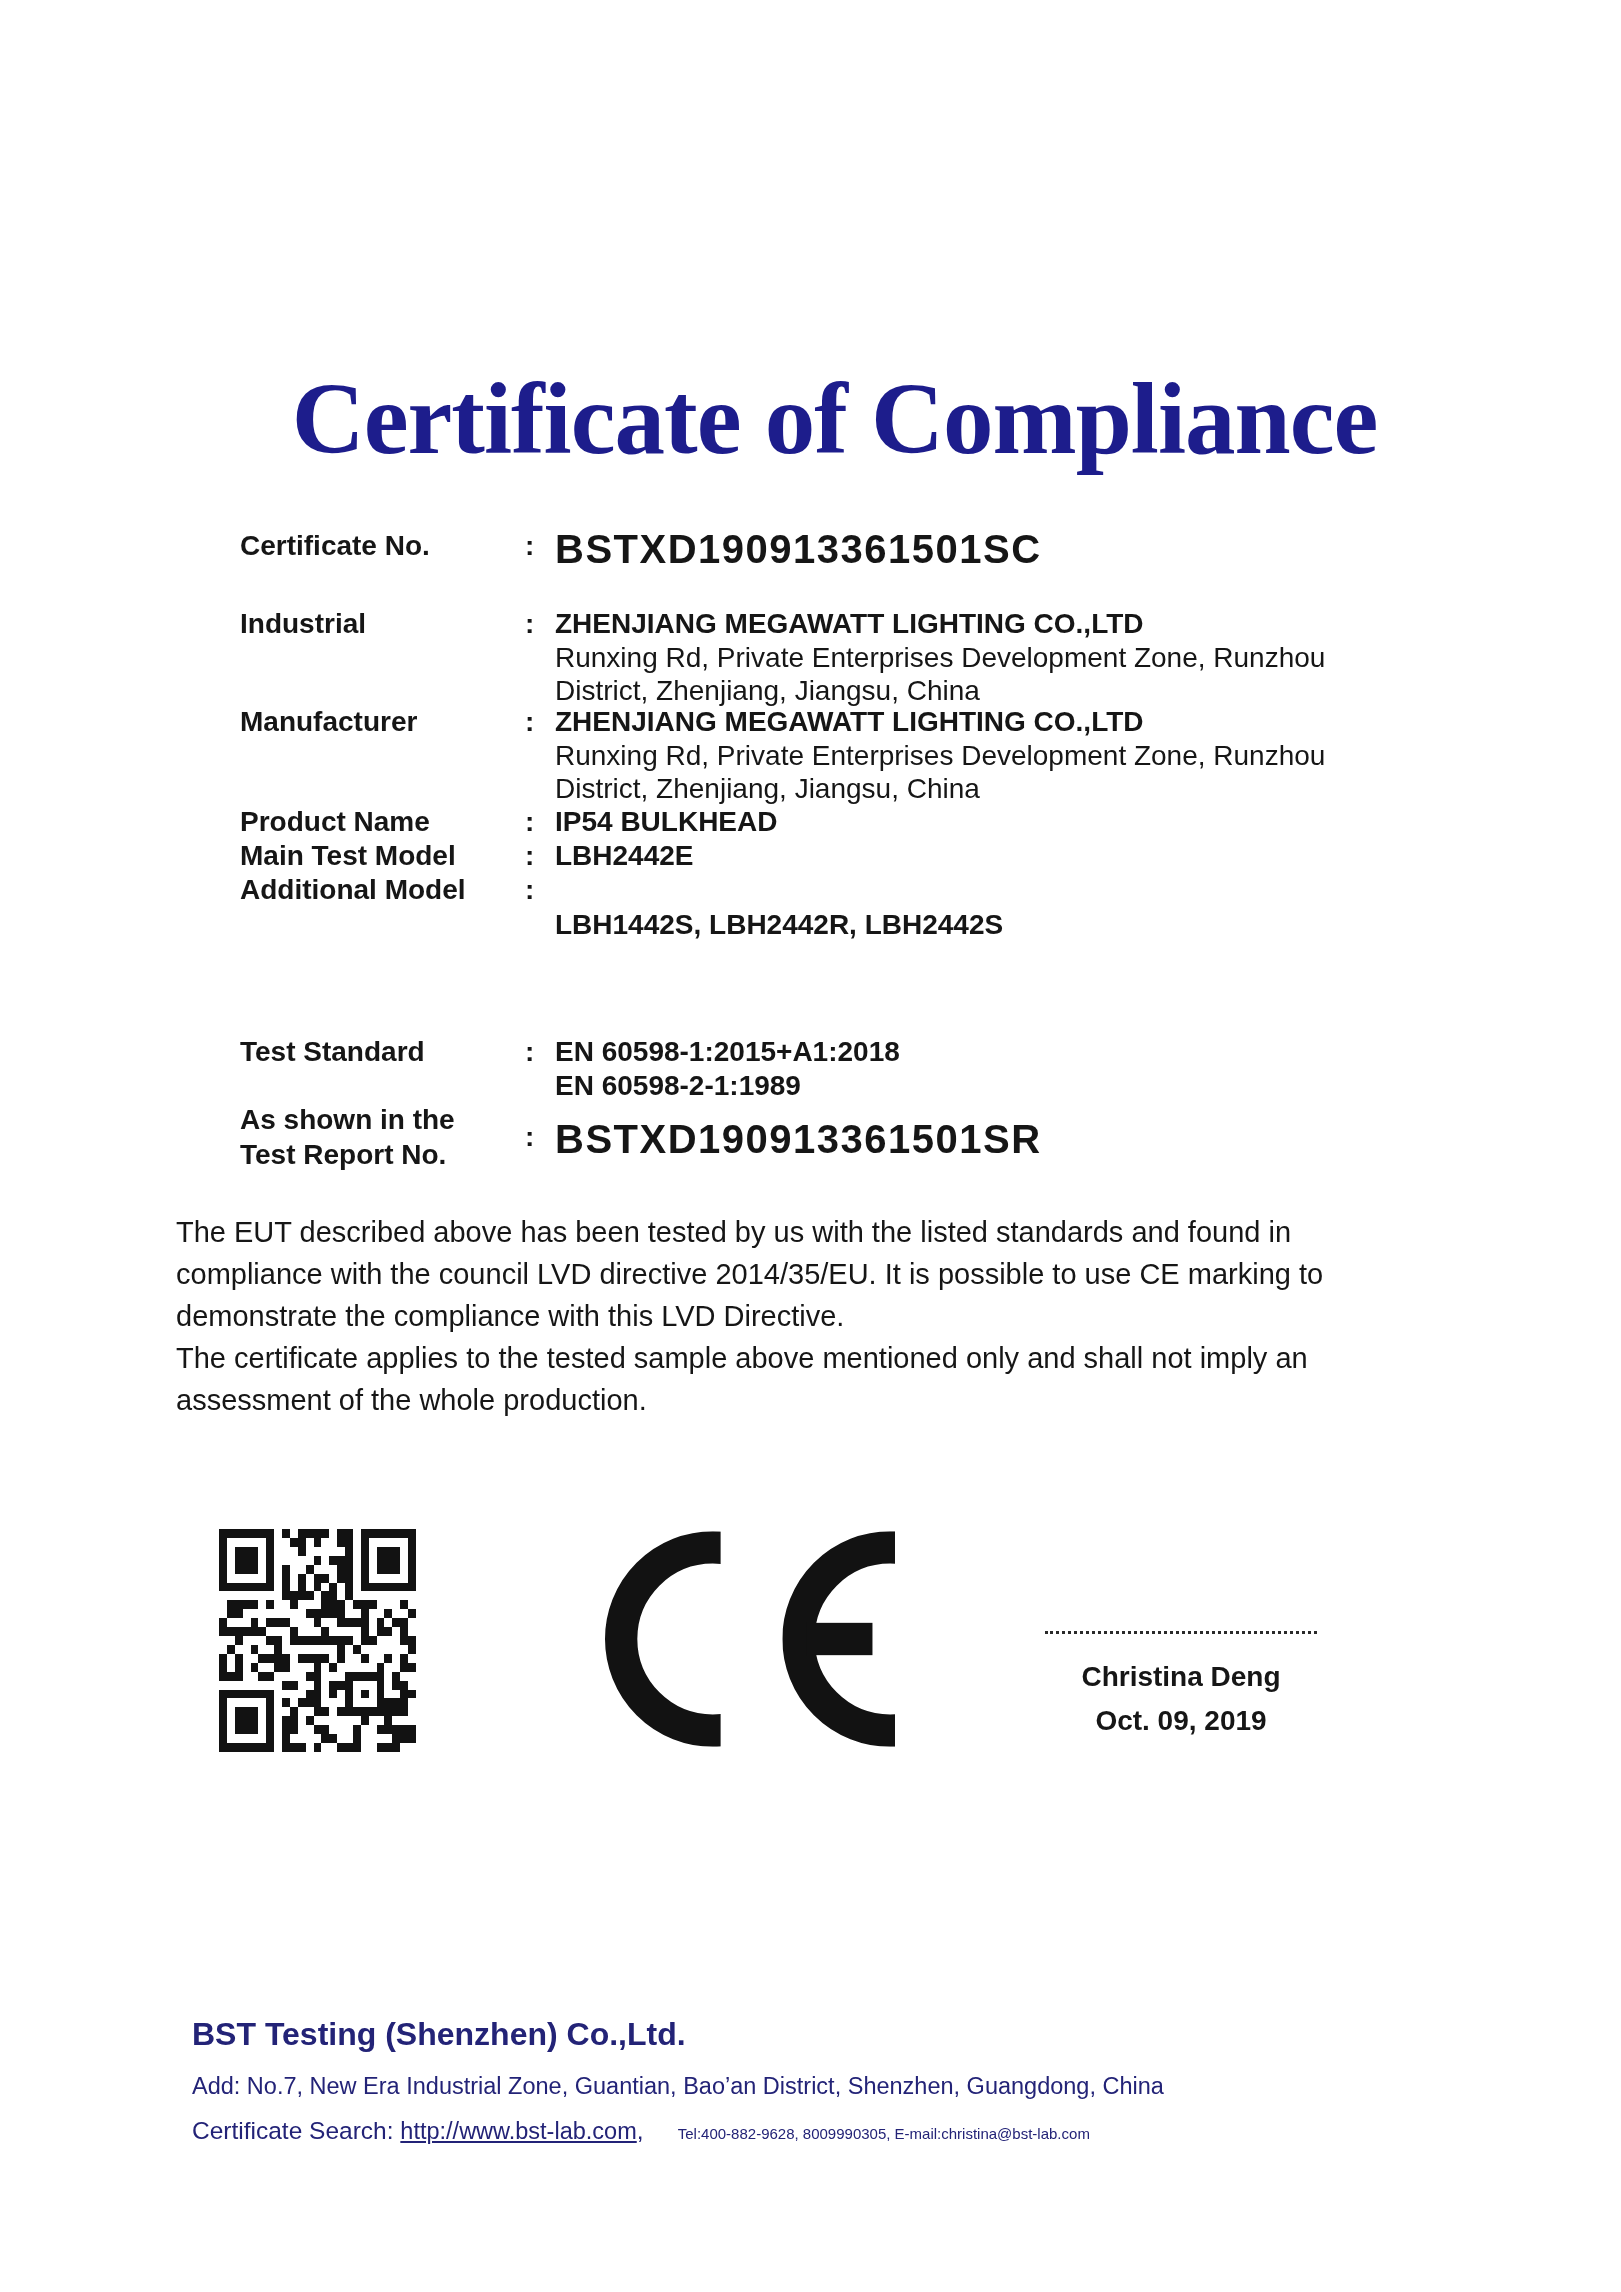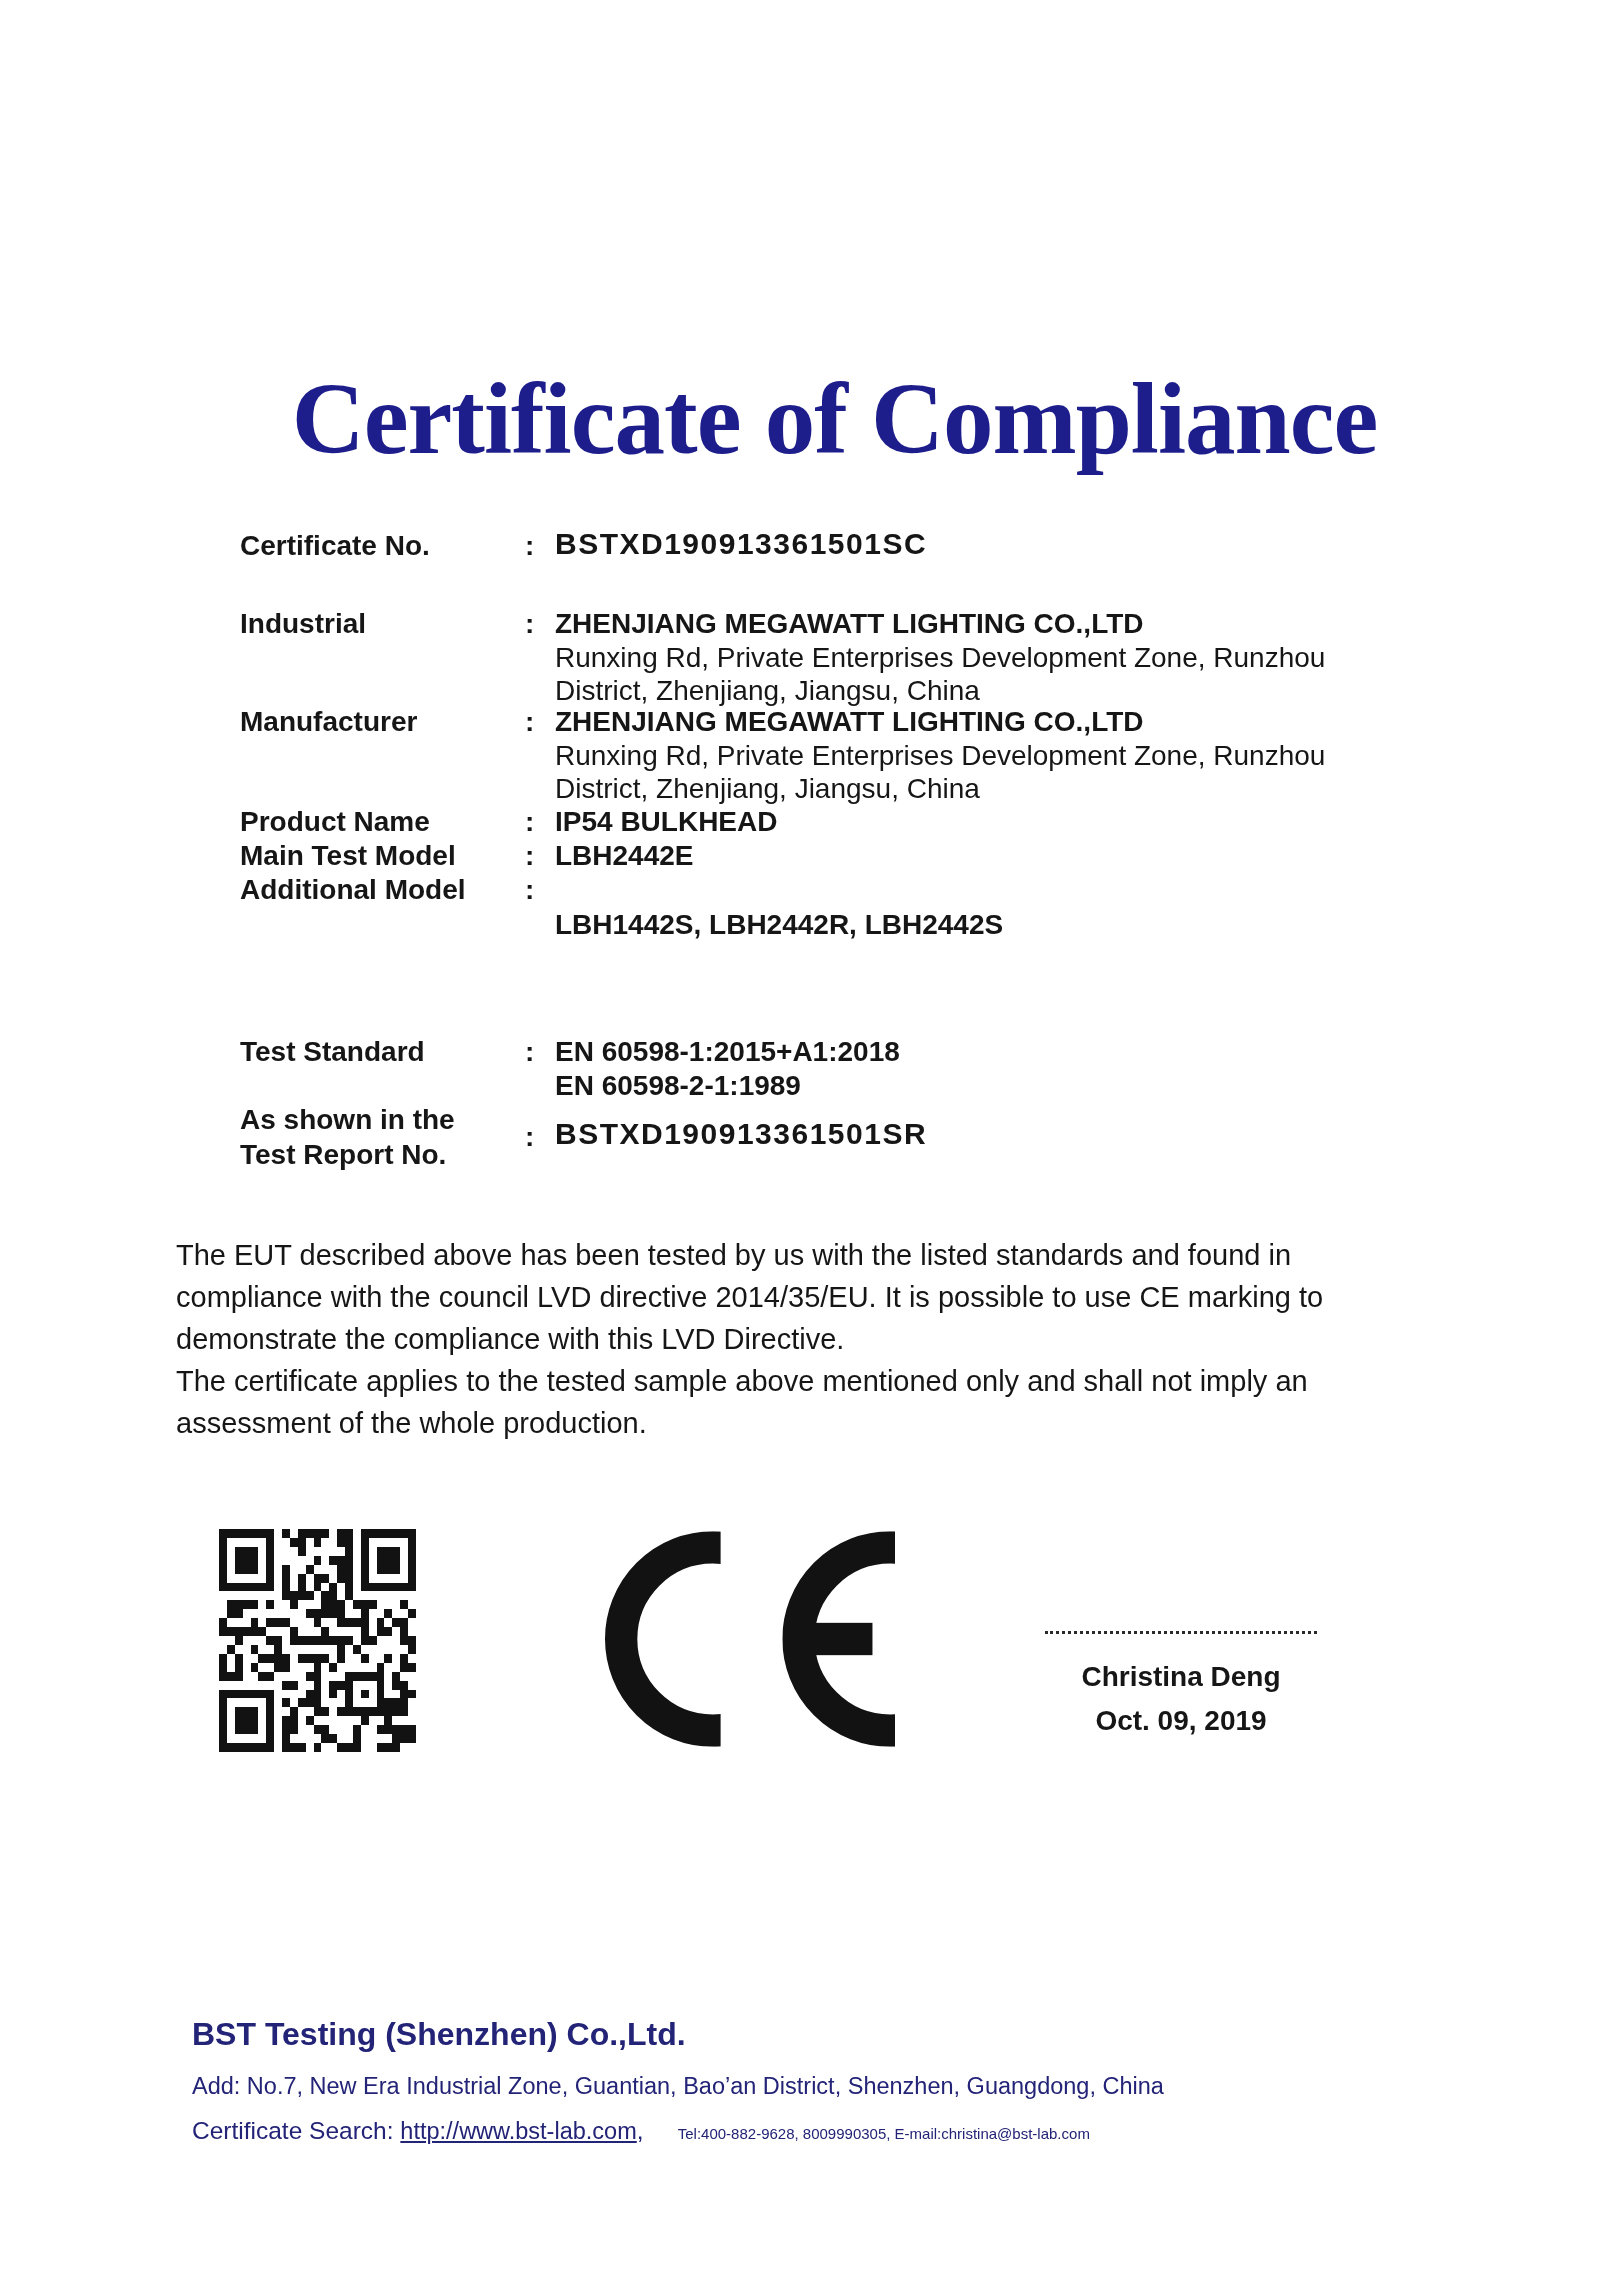--- a/index.html
+++ b/index.html
@@ -20,24 +20,24 @@
     font-size:101px;
     letter-spacing:-1px;
     color:#1d1d8c;
     white-space:nowrap;
     padding-left:24px;
   }
   .flabel{position:absolute;left:240px;font-size:28px;font-weight:bold;white-space:nowrap;}
   .fcolon{position:absolute;left:525px;font-size:28px;font-weight:bold;}
   .fvalue{position:absolute;left:555px;font-size:28px;font-weight:bold;white-space:nowrap;}
   .faddr{position:absolute;left:555px;font-size:28px;font-weight:normal;white-space:nowrap;}
-  .big{font-size:30px;letter-spacing:1.5px;}
+  .big{font-size:40px;letter-spacing:1.5px;}
   .body-text{
     position:absolute;left:176px;top:1211px;width:1243px;
-    font-size:29px;line-height:42px;color:#161616;margin-top:23px;
+    font-size:29px;line-height:42px;color:#161616;
   }
   .body-text p{margin:0;}
   .qr{position:absolute;left:219px;top:1529px;width:197px;height:223px;}
   .ce{position:absolute;left:605px;top:1531px;width:290px;height:216px;}
   .signature{position:absolute;left:985px;top:1627px;width:392px;text-align:center;}
   .sig-line{width:272px;height:3.9px;margin:0 auto;border-bottom:3.9px dotted #2a2a2a;}
   .sig-name{margin-top:21.6px;font-size:28px;font-weight:bold;line-height:44px;}
   .sig-role{font-size:28px;font-weight:bold;line-height:44px;}
   .sig-date{font-size:28px;font-weight:bold;line-height:44px;}
   .footer{position:absolute;left:192px;top:2016px;color:#232377;}

